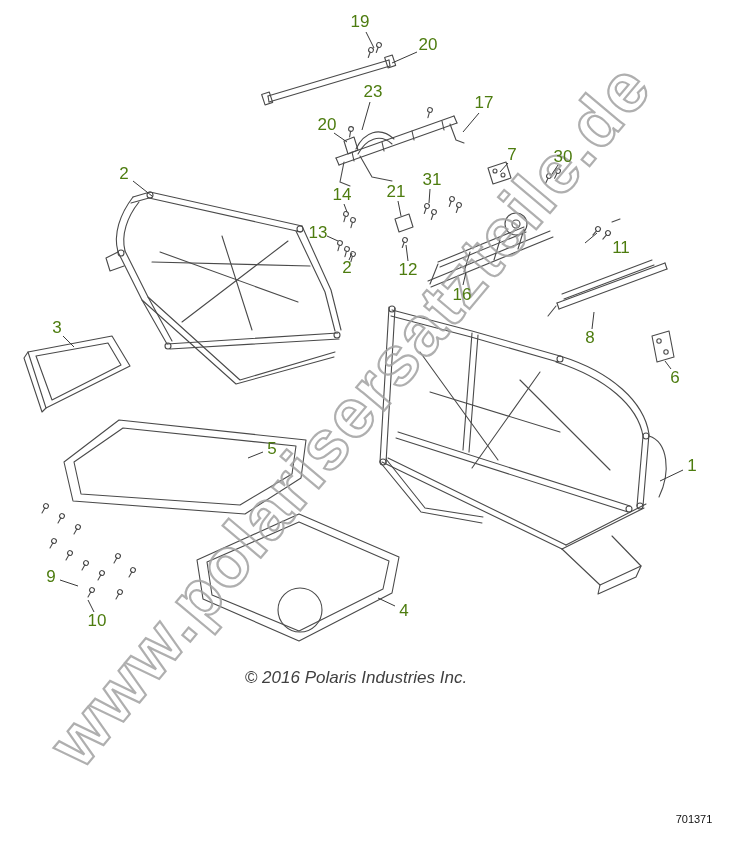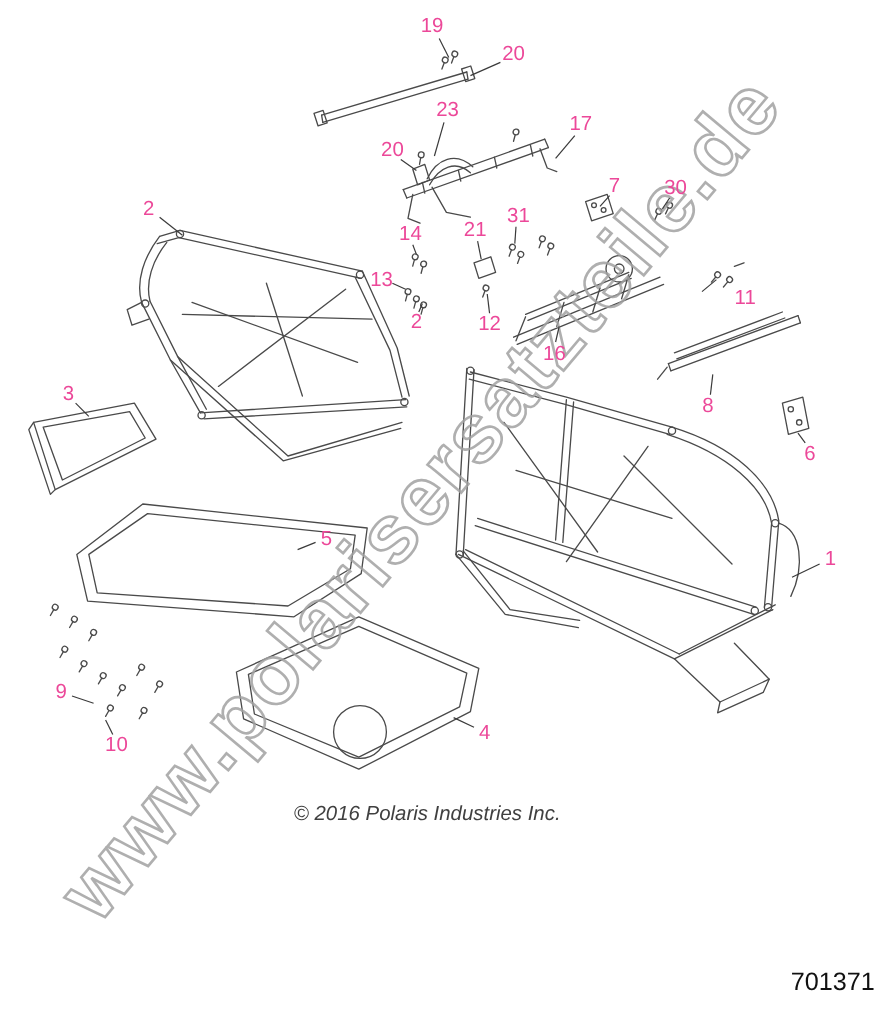--- a/index.html
+++ b/index.html
@@ -9,33 +9,33 @@
   }
   #art{position:absolute;left:0;top:0;}
   #art path,#art line,#art circle,#art rect,#art use{
     fill:none;stroke:#4a4a4a;stroke-width:1.1;stroke-linecap:round;stroke-linejoin:round;
   }
   #art .pattern-slot{stroke:#5a5a5a;stroke-width:1;fill:none;}
   #leader-svg{position:absolute;left:0;top:0;pointer-events:none;}
   #leader-svg line{stroke:#3a3a3a;stroke-width:1;}
   .callout{
     position:absolute;transform:translate(-50%,-50%);
-    font-size:17px;color:#ec4899;white-space:nowrap;
+    font-size:17px;color:#4d7c0f;white-space:nowrap;
   }
   .wm{
     font-family:"Liberation Sans",sans-serif;font-weight:bold;
     fill:none;stroke:#a2a2a2;stroke-width:2.2;opacity:0.85;
   }
   .caption{
     position:absolute;transform:translate(-50%,-50%);
     font-size:17px;color:#404040;white-space:nowrap;font-style:italic;
   }
   #part-number{
     position:absolute;transform:translate(-50%,-50%);
-    font-size:21px;color:#111;white-space:nowrap;
+    font-size:11px;color:#111;white-space:nowrap;
   }
 </style>
 </head>
 <body>
 
 <div id="stage">
 
   <svg id="art" width="737" height="845" viewBox="0 0 737 845">
     <defs>
       <pattern id="slots" width="40" height="15" patternUnits="userSpaceOnUse" patternTransform="rotate(-10)">

